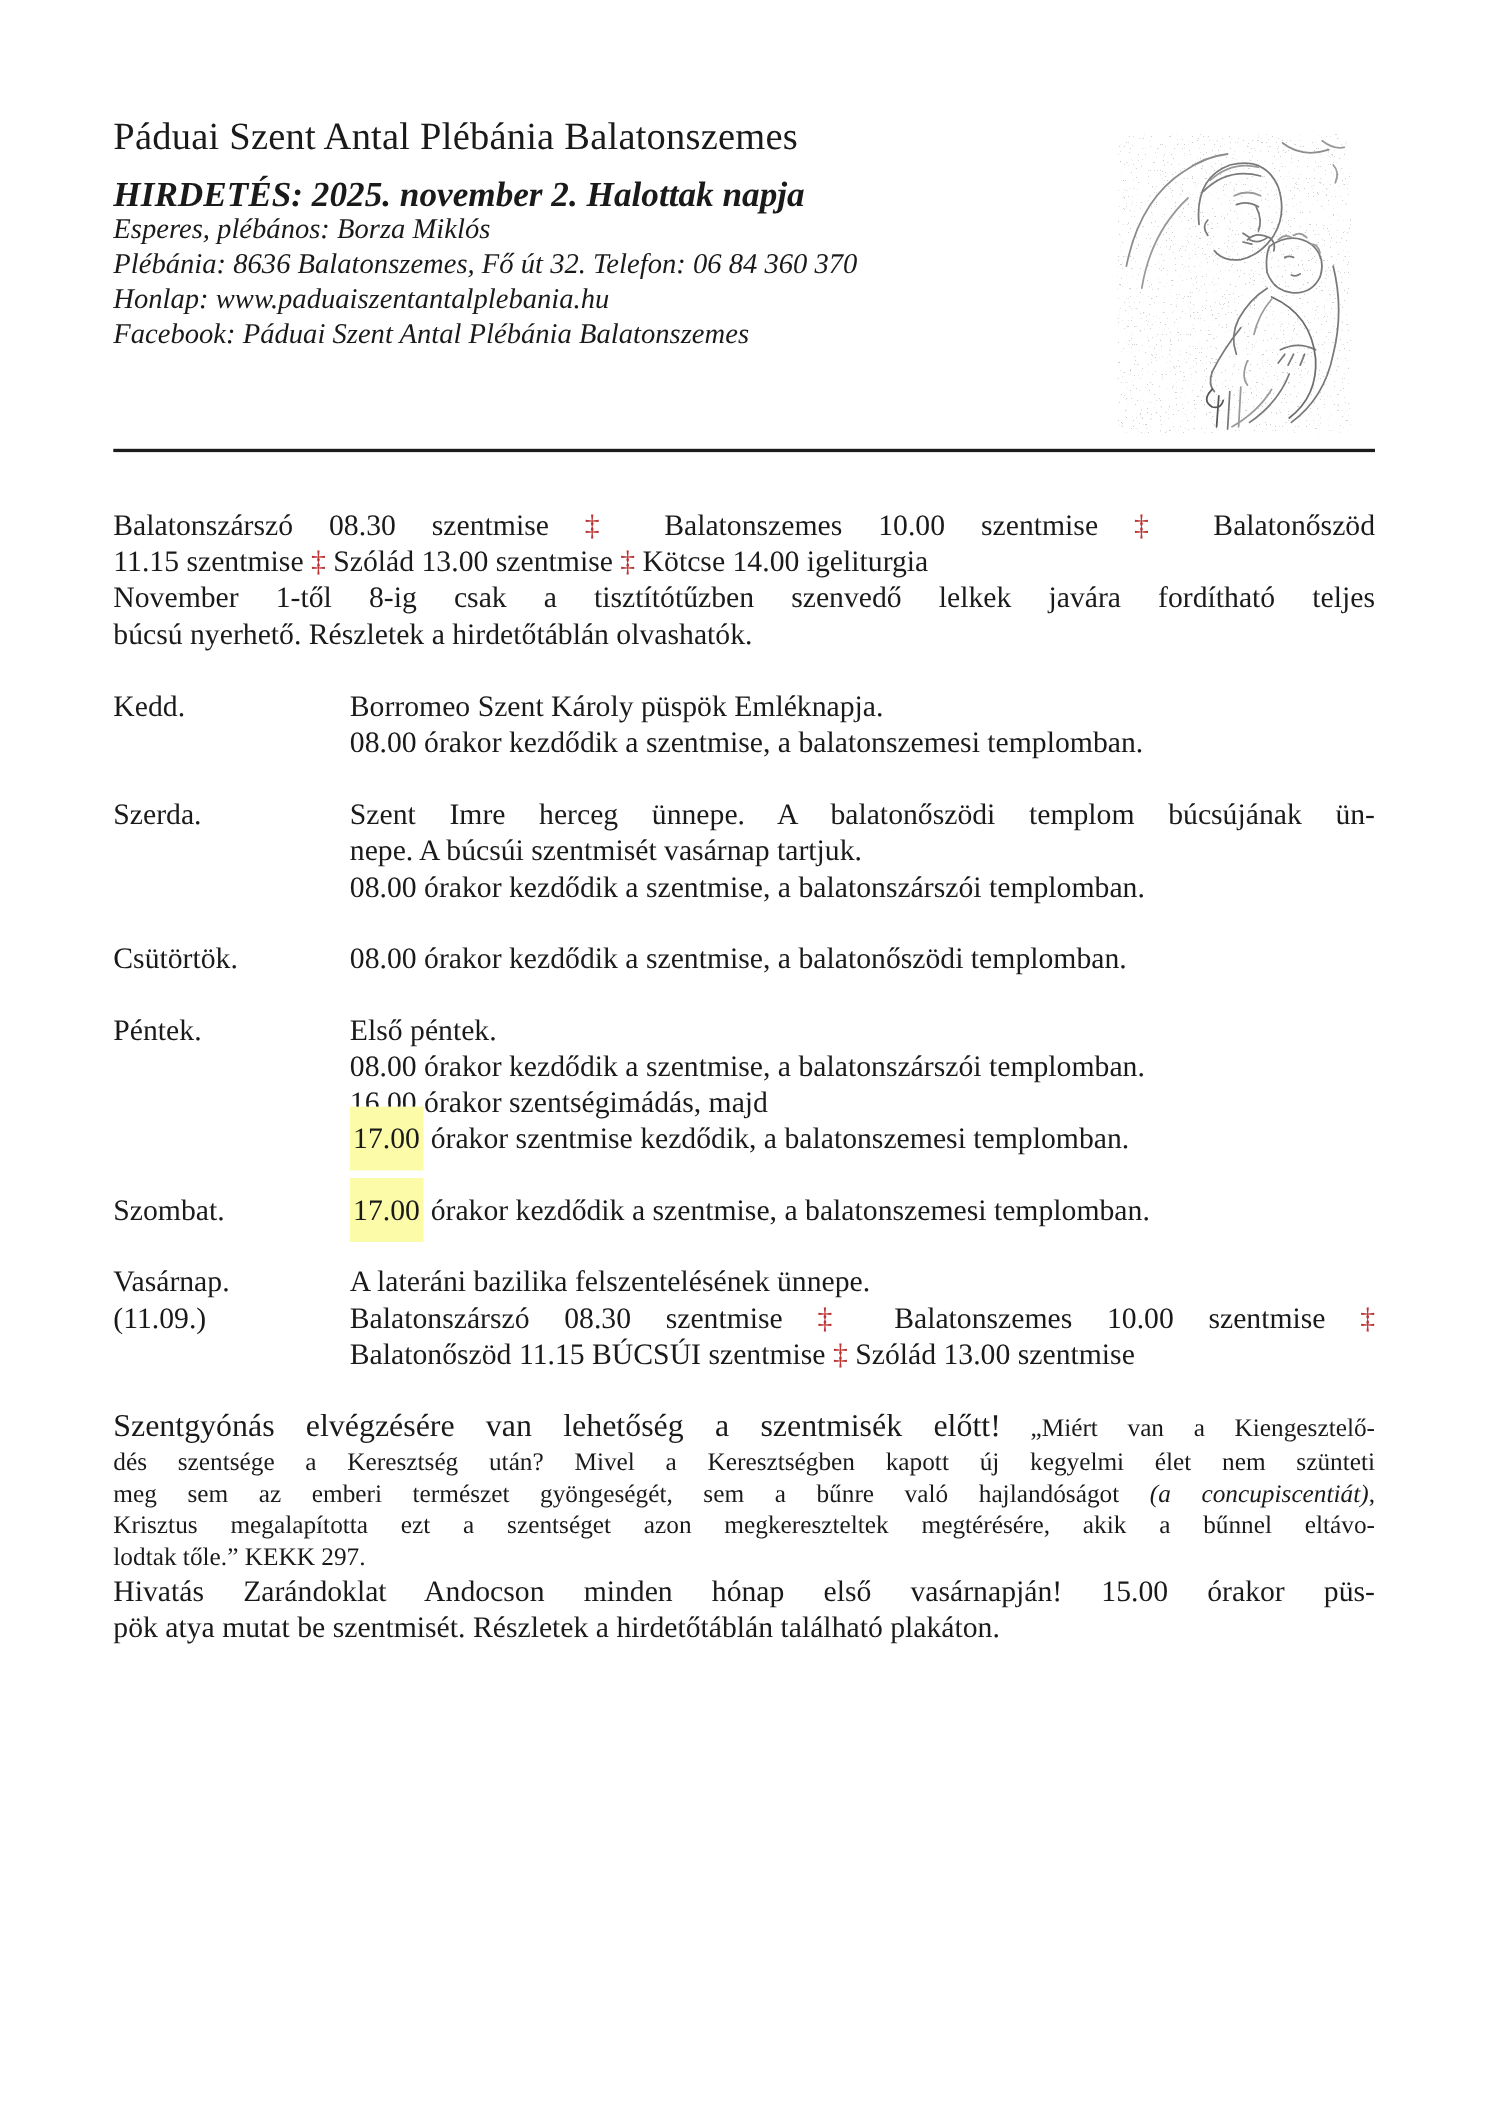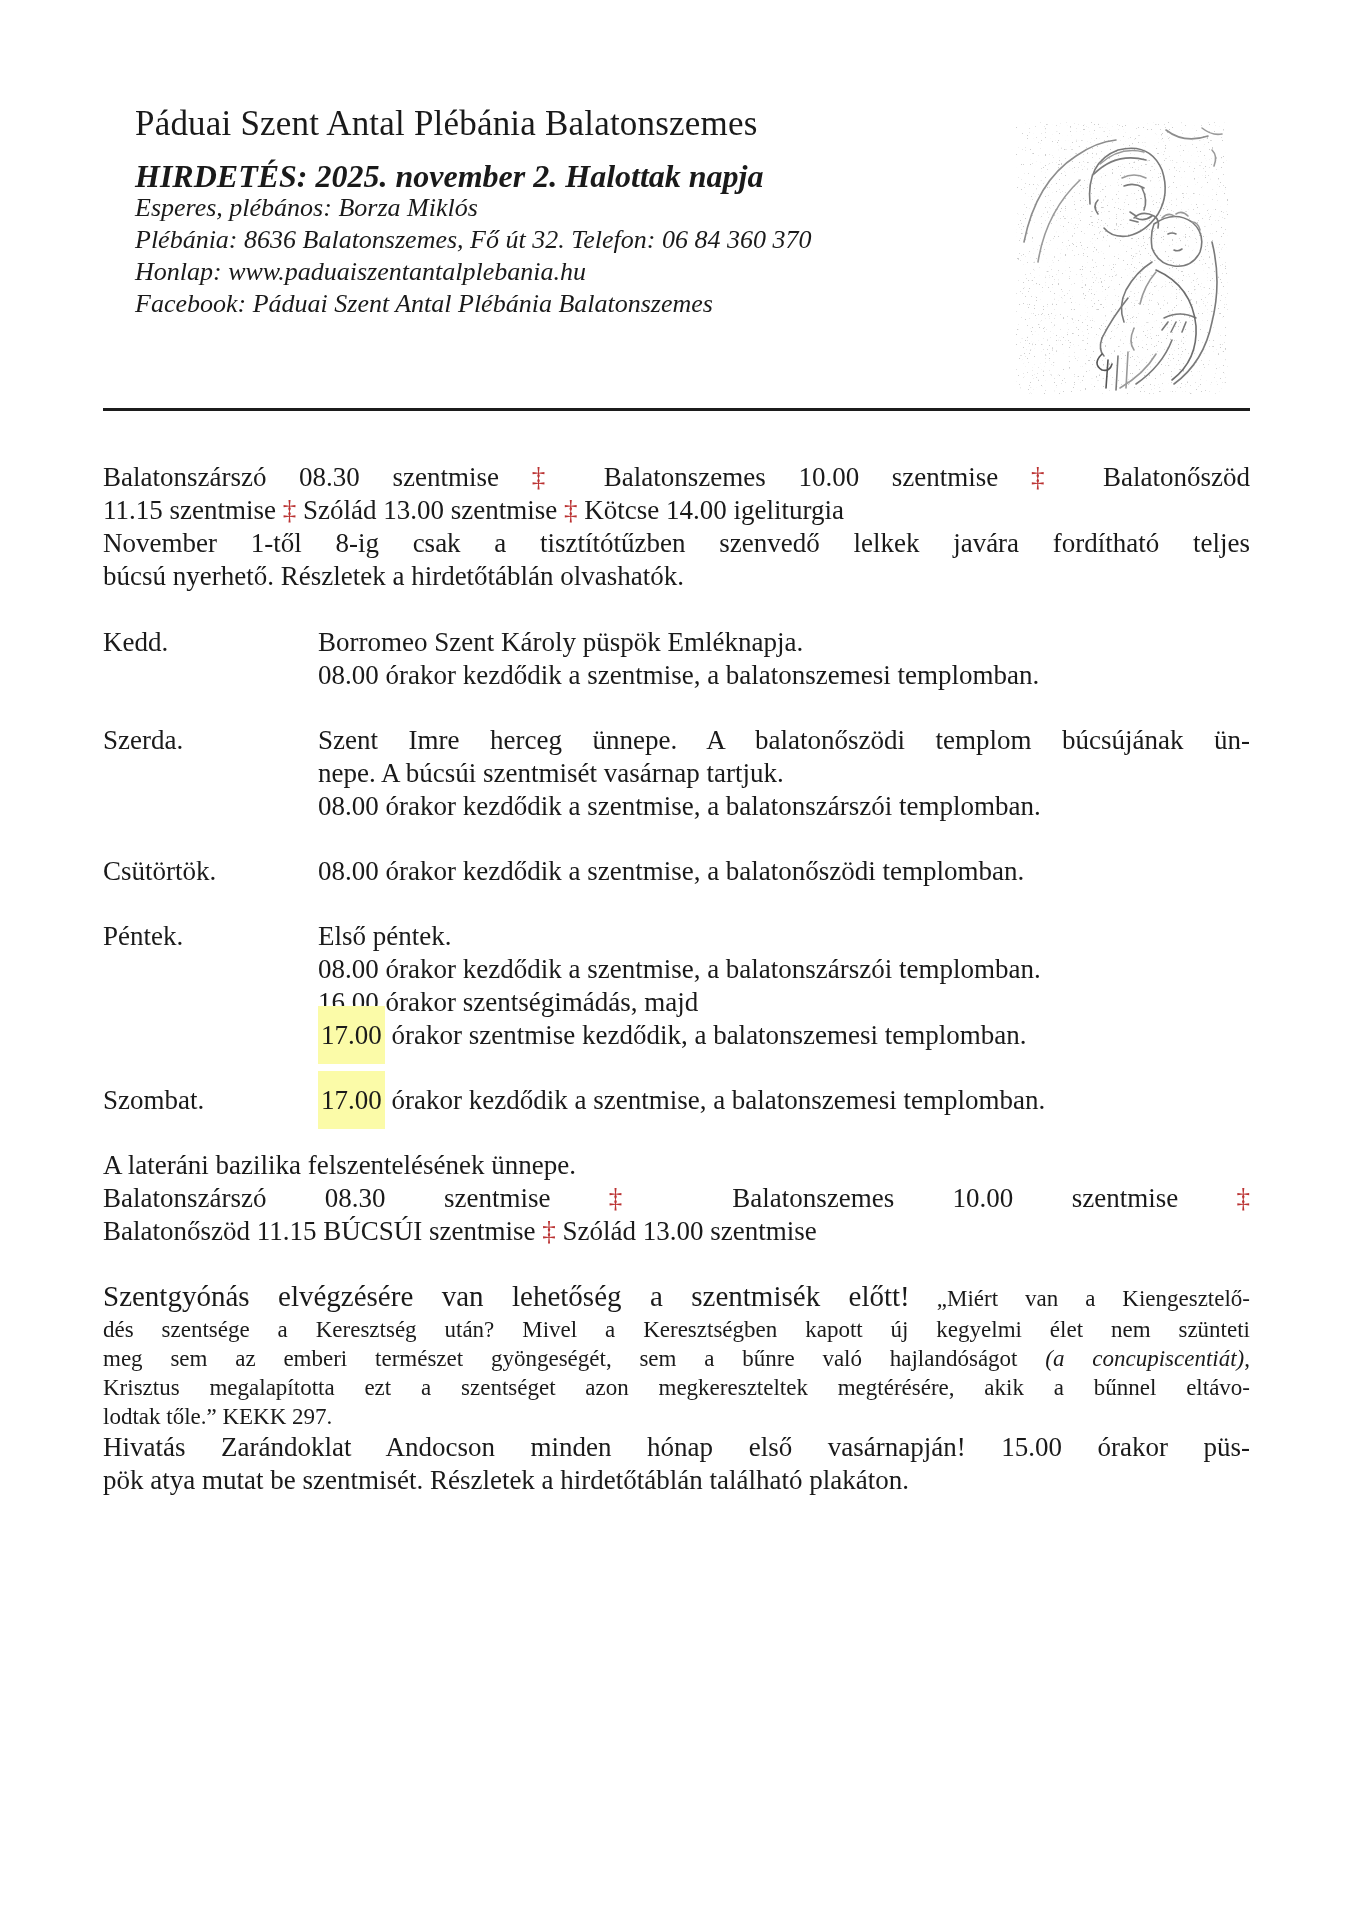--- a/index.html
+++ b/index.html
@@ -8,21 +8,21 @@
     width: 1356px;
     height: 1920px;
     box-sizing: border-box;
     padding: 104px 106px 0 103px;
     background: #ffffff;
     font-family: "Liberation Serif", serif;
     color: #1a1a1a;
     overflow: hidden;
   }
   
-  .header { position: relative; margin-left: 32px; }
+  .header { position: relative; }
   .title {
     font-size: 35px;
     font-weight: 400;
     line-height: 40px;
     margin: 0 0 16px 0;
     letter-spacing: 0.2px;
   }
   .announce {
     font-size: 32px;
     font-weight: 700;
@@ -179,20 +179,24 @@
     </div>
 
     <div class="row">
       <div class="day">Szombat.</div>
       <div class="content">
         <div class="line"><span class="hl">17.00</span><span> órakor kezdődik a szentmise, a balatonszemesi templomban.</span></div>
       </div>
     </div>
 
     <div class="row">
+      <div class="day">
+        <div>Vasárnap.</div>
+        <div>(11.09.)</div>
+      </div>
       <div class="content">
         <div class="line">A lateráni bazilika felszentelésének ünnepe.</div>
         <div class="line just"><span>Balatonszárszó 08.30 szentmise</span> <span class="cross">‡</span> <span>Balatonszemes 10.00 szentmise</span> <span class="cross">‡</span></div>
         <div class="line"><span>Balatonőszöd 11.15 BÚCSÚI szentmise</span> <span class="cross">‡</span> <span>Szólád 13.00 szentmise</span></div>
       </div>
     </div>
 
   </div>
 
   <div class="confession">

